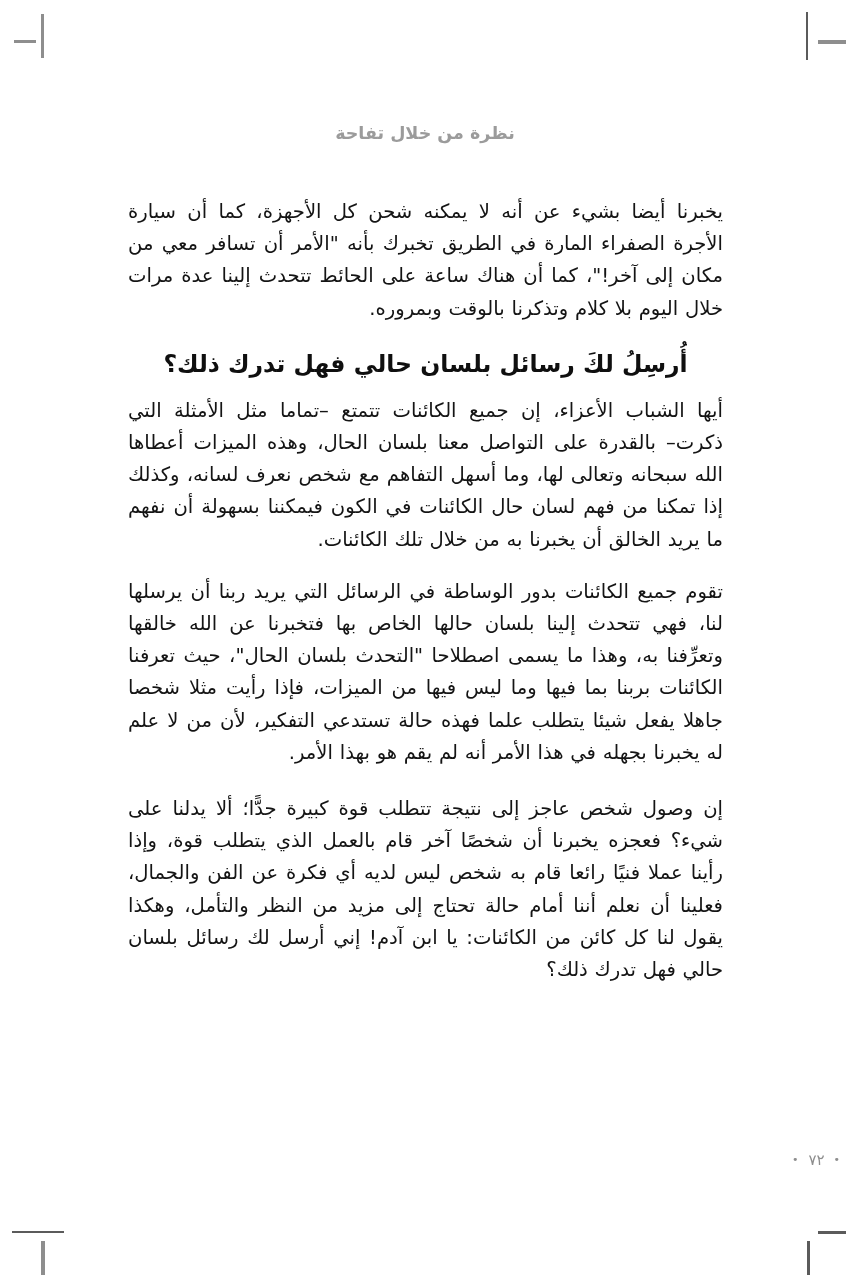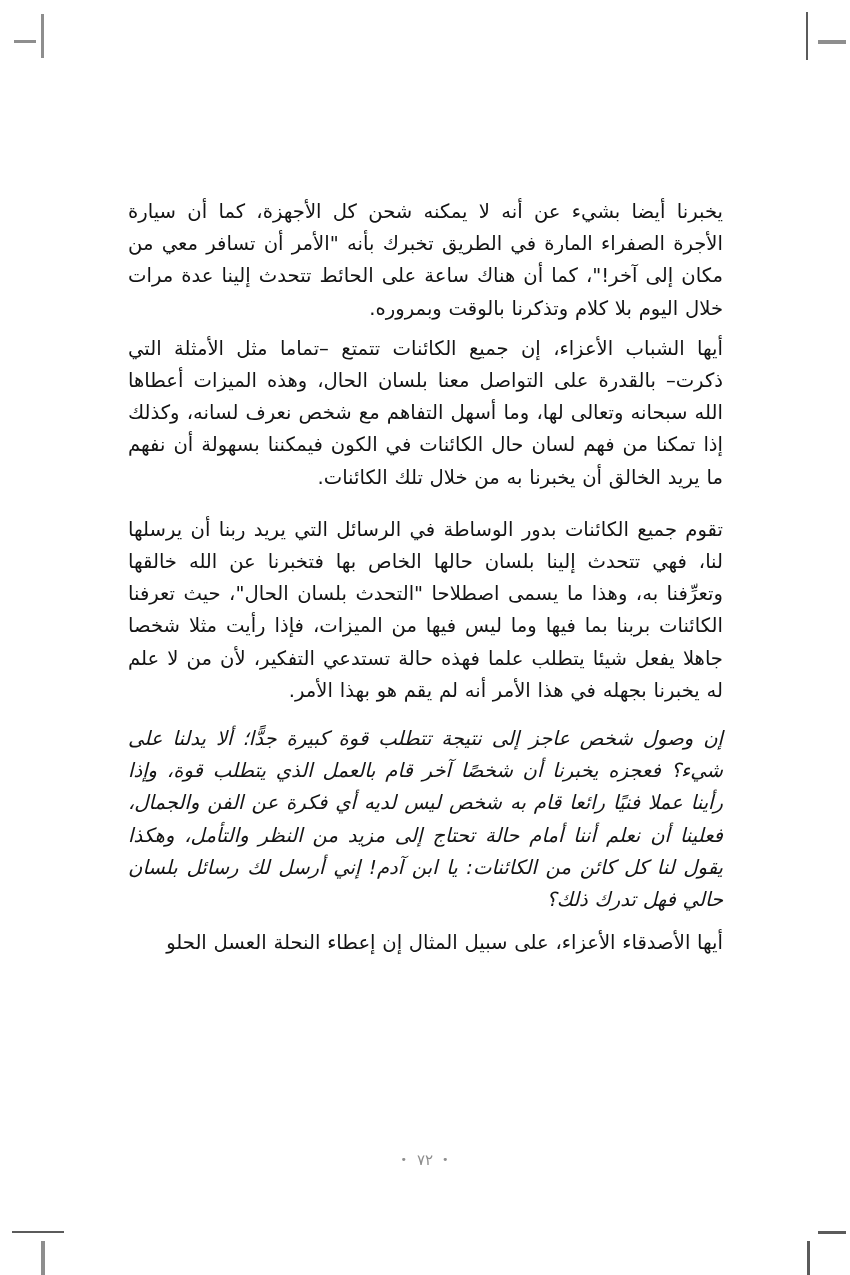--- a/index.html
+++ b/index.html
@@ -83,31 +83,30 @@
     font-size: 23.5px;
     font-weight: bold;
     line-height: 34px;
     margin: 22px 0 14px 0;
     text-align: right;
     color: #0f0f0f;
   }
 
   .para.p1 { margin-bottom: 8px; }
   .para.p2 { }
-  .para.p3 { margin-bottom: 16px; }
-  .para.p4 { margin-bottom: 11px; font-style: italic; }
+  .para.p3 { margin-bottom: 24px; }
+  .para.p4 { margin-bottom: 4px; }
   .para.p5 { margin-bottom: 0; }
 
   
   .folio {
     position: absolute;
     left: 0;
     top: 1150px;
     width: 850px;
-    text-align: center;
     color: #8d8d8d;
     font-size: 15px;
     direction: rtl;
     letter-spacing: 1px;
   }
   .folio .dot {
     display: inline-block;
     margin: 0 9px;
     vertical-align: middle;
     font-size: 11px;
@@ -121,33 +120,34 @@
 
   <div class="crop-mark cm-tl-v"></div>
   <div class="crop-mark cm-tl-h"></div>
   <div class="crop-mark dark cm-tr-v"></div>
   <div class="crop-mark cm-tr-h"></div>
   <div class="crop-mark dark cm-bl-h"></div>
   <div class="crop-mark cm-bl-v"></div>
   <div class="crop-mark dark cm-br-h"></div>
   <div class="crop-mark dark cm-br-v"></div>
 
+  <div class="running-header">نظرة من خلال تفاحة</div>
 
   <div class="text-block">
 
     <p class="para p1 tail-right">يخبرنا أيضا بشيء عن أنه لا يمكنه شحن كل الأجهزة، كما أن سيارة الأجرة الصفراء المارة في الطريق تخبرك بأنه "الأمر أن تسافر معي من مكان إلى آخر!"، كما أن هناك ساعة على الحائط تتحدث إلينا عدة مرات خلال اليوم بلا كلام وتذكرنا بالوقت وبمروره.</p>
 
+    <h2 class="section-heading">أُرسِلُ لكَ رسائل بلسان حالي فهل تدرك ذلك؟</h2>
 
     <p class="para p2 tail-right">أيها الشباب الأعزاء، إن جميع الكائنات تتمتع –تماما مثل الأمثلة التي ذكرت– بالقدرة على التواصل معنا بلسان الحال، وهذه الميزات أعطاها الله سبحانه وتعالى لها، وما أسهل التفاهم مع شخص نعرف لسانه، وكذلك إذا تمكنا من فهم لسان حال الكائنات في الكون فيمكننا بسهولة أن نفهم ما يريد الخالق أن يخبرنا به من خلال تلك الكائنات.</p>
 
     <p class="para p3 tail-right">تقوم جميع الكائنات بدور الوساطة في الرسائل التي يريد ربنا أن يرسلها لنا، فهي تتحدث إلينا بلسان حالها الخاص بها فتخبرنا عن الله خالقها وتعرِّفنا به، وهذا ما يسمى اصطلاحا "التحدث بلسان الحال"، حيث تعرفنا الكائنات بربنا بما فيها وما ليس فيها من الميزات، فإذا رأيت مثلا شخصا جاهلا يفعل شيئا يتطلب علما فهذه حالة تستدعي التفكير، لأن من لا علم له يخبرنا بجهله في هذا الأمر أنه لم يقم هو بهذا الأمر.</p>
 
     <p class="para p4 tail-right">إن وصول شخص عاجز إلى نتيجة تتطلب قوة كبيرة جدًّا؛ ألا يدلنا على شيء؟ فعجزه يخبرنا أن شخصًا آخر قام بالعمل الذي يتطلب قوة، وإذا رأينا عملا فنيًا رائعا قام به شخص ليس لديه أي فكرة عن الفن والجمال، فعلينا أن نعلم أننا أمام حالة تحتاج إلى مزيد من النظر والتأمل، وهكذا يقول لنا كل كائن من الكائنات: يا ابن آدم! إني أرسل لك رسائل بلسان حالي فهل تدرك ذلك؟</p>
 
-    <p class="para p5 tail-right">أيها الأصدقاء الأعزاء، على سبيل المثال إن إعطاء النحلة العسل الحلو</p>
 
   </div>
 
   <div class="folio">
     <span class="dot">•</span><span class="num">٧٢</span><span class="dot">•</span>
   </div>
 
 </div>
 
 </body></html>

